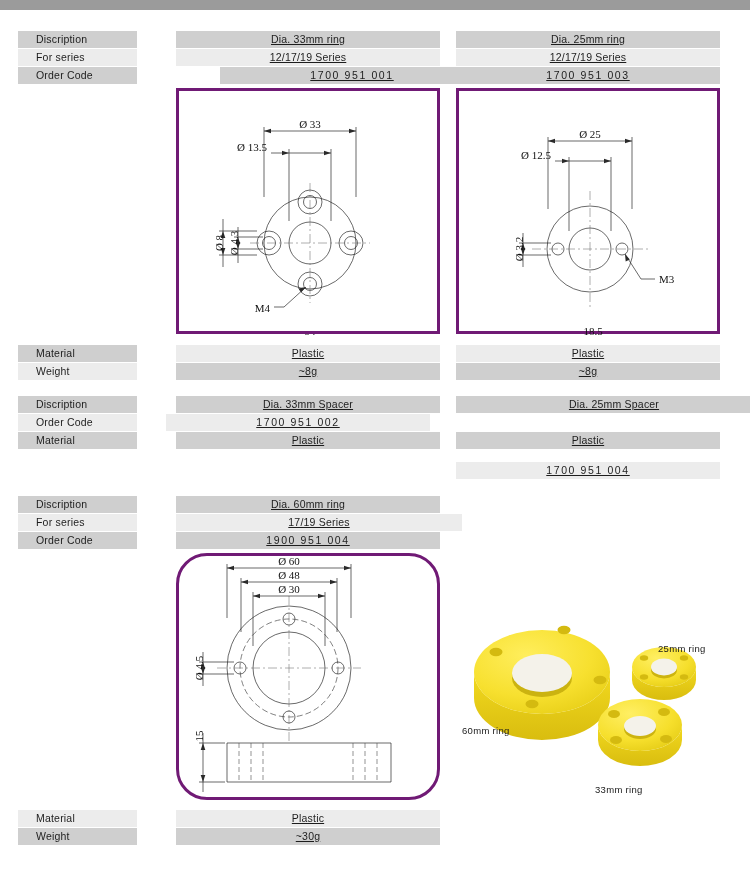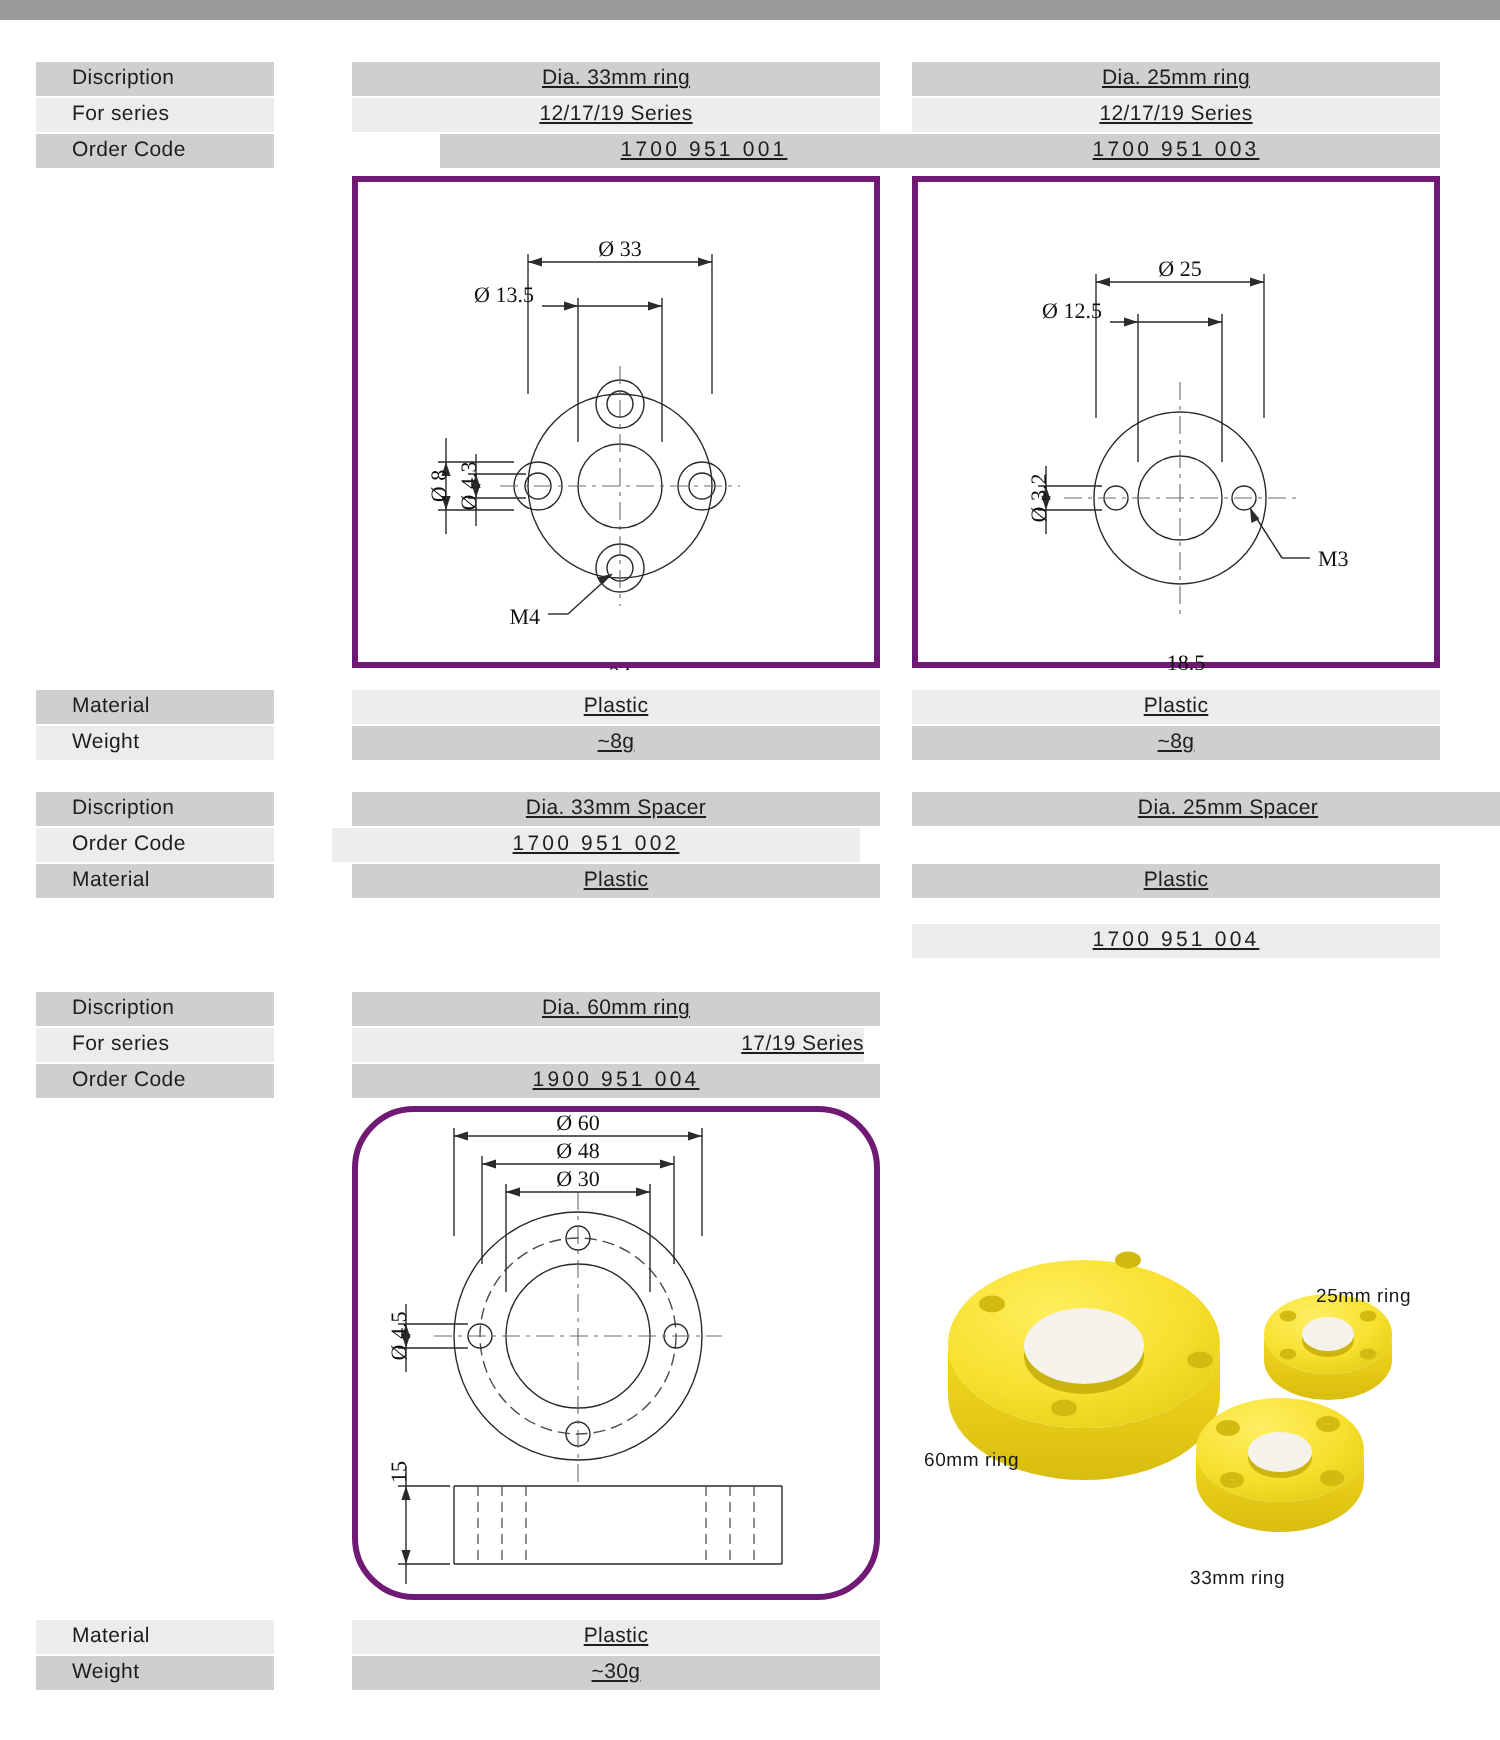--- a/index.html
+++ b/index.html
@@ -233,21 +233,21 @@
 <div class="row val sh-l code" style="left:456px;top:414px;width:264px;margin-top:48px;">1700 951 004</div>
 
 <div class="row lbl sh-d" style="left:18px;top:432px;width:119px;">Material</div>
 <div class="row val sh-d" style="left:176px;top:432px;width:264px;">Plastic</div>
 <div class="row val sh-d" style="left:456px;top:432px;width:264px;">Plastic</div>
 
 <div class="row lbl sh-d" style="left:18px;top:496px;width:119px;">Discription</div>
 <div class="row val sh-d" style="left:176px;top:496px;width:264px;">Dia. 60mm ring</div>
 
 <div class="row lbl sh-l" style="left:18px;top:514px;width:119px;">For series</div>
-<div class="row val sh-l" style="left:176px;top:514px;width:256px;text-align:right;">17/19 Series</div>
+<div class="row val sh-l" style="left:176px;top:514px;width:286px;">17/19 Series</div>
 
 <div class="row lbl sh-d" style="left:18px;top:532px;width:119px;">Order Code</div>
 <div class="row val sh-d code" style="left:176px;top:532px;width:264px;">1900 951 004</div>
 
 <div class="panel" style="left:176px;top:553px;width:264px;height:247px;border-radius:31px;">
   <svg width="262" height="245" viewBox="0 0 262 245">
     <g fill="none" stroke="#2a2a2a" stroke-width="0.7">
 
       <circle cx="110" cy="112" r="62"></circle>
       <circle cx="110" cy="112" r="36"></circle>

